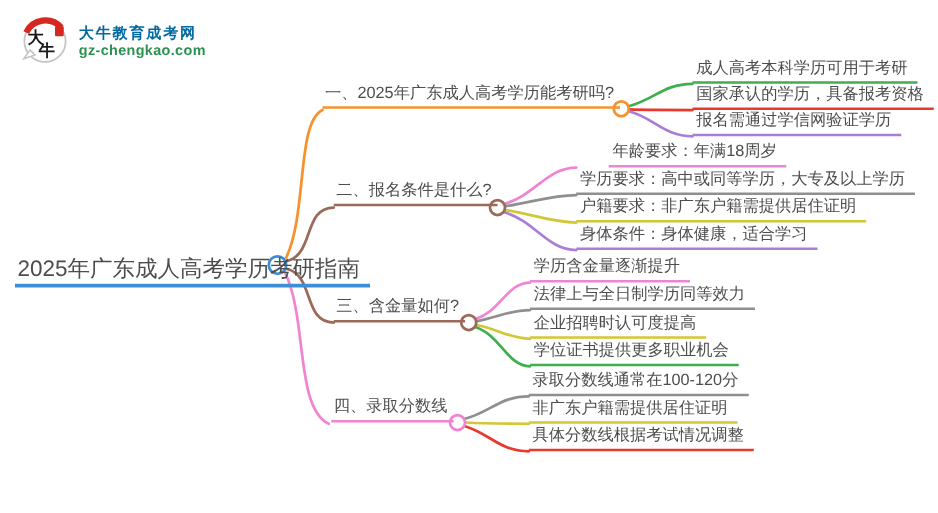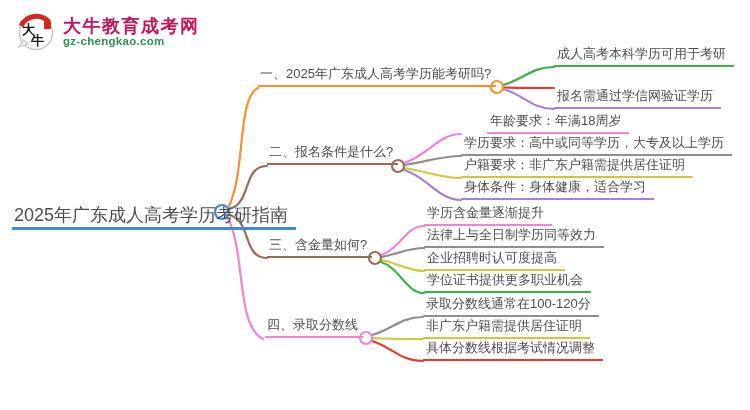--- a/index.html
+++ b/index.html
@@ -3,21 +3,21 @@
 <meta charset="utf-8">
 <style>
   html,body { margin:0; padding:0; background:#ffffff; }
   .canvas {
     position:relative; width:750px; height:410px; background:#ffffff;
     overflow:hidden; font-family:"Liberation Sans","DejaVu Sans",sans-serif;
   }
   
   .logo { position:absolute; left:16px; top:12px; display:flex; align-items:center; gap:7px; }
   .logo-icon { width:40px; height:42px; }
-  .logo-title { color:#be185d; font-weight:bold; font-size:18px; letter-spacing:1.5px; line-height:17px; }
+  .logo-title { color:#0369a1; font-weight:bold; font-size:12px; letter-spacing:1.5px; line-height:17px; }
   .logo-url { color:#2a9150; font-weight:bold; font-size:11.5px; line-height:13px; letter-spacing:.3px; }
   
   .label { position:absolute; white-space:nowrap; color:#4d4d4d; border-bottom:2px solid #701a75; }
   .topic  { font-size:18px; line-height:17px; padding:0 8px 3px 2px; border-bottom-width:3px;margin-top:16px; }
   .branch { font-size:13px;   line-height:17px; padding:0 5px 3px 2px;text-align:center; }
   .child  { font-size:13px;   line-height:16px; padding:0 8px 3px 3px; }
   .links { position:absolute; left:0; top:0; pointer-events:none; }
   .links path { fill:none; stroke-width:2.2px; stroke-linecap:round; }
   .links circle { fill:#ffffff; stroke-width:2.2px; }
 </style>
@@ -74,20 +74,21 @@
   </div>
 
   <div class="label topic" style="left: 12px; top: 191px; border-bottom-color: rgb(62, 142, 214);">2025年广东成人高考学历考研指南</div>
 
   <div class="label branch" style="left: 258px; top: 65px; border-bottom-color: rgb(245, 146, 47);">一、2025年广东成人高考学历能考研吗?</div>
   <div class="label branch" style="left: 267px; top: 143px; border-bottom-color: rgb(156, 106, 88);">二、报名条件是什么?</div>
   <div class="label branch" style="left: 267px; top: 236px; border-bottom-color: rgb(156, 106, 88);">三、含金量如何?</div>
   <div class="label branch" style="left: 265px; top: 316px; border-bottom-color: rgb(241, 132, 210);">四、录取分数线</div>
 
   <div class="label child" style="left: 554px; top: 46px; border-bottom-color: rgb(63, 175, 78);">成人高考本科学历可用于考研</div>
+  <div class="label child" style="left: 554px; top: 67px; border-bottom-color: rgb(232, 57, 46);">国家承认的学历，具备报考资格</div>
   <div class="label child" style="left: 554px; top: 88px; border-bottom-color: rgb(168, 127, 213);">报名需通过学信网验证学历</div>
 
   <div class="label child" style="left: 487px; top: 113px; border-bottom-color: rgb(241, 132, 210);">年龄要求：年满18周岁</div>
   <div class="label child" style="left: 461px; top: 135px; border-bottom-color: rgb(143, 143, 143);">学历要求：高中或同等学历，大专及以上学历</div>
   <div class="label child" style="left: 461px; top: 157px; border-bottom-color: rgb(210, 199, 54);">户籍要求：非广东户籍需提供居住证明</div>
   <div class="label child" style="left: 461px; top: 179px; border-bottom-color: rgb(168, 127, 213);">身体条件：身体健康，适合学习</div>
 
   <div class="label child" style="left: 424px; top: 205px; border-bottom-color: rgb(241, 132, 210);">学历含金量逐渐提升</div>
   <div class="label child" style="left: 424px; top: 227px; border-bottom-color: rgb(143, 143, 143);">法律上与全日制学历同等效力</div>
   <div class="label child" style="left: 424px; top: 250px; border-bottom-color: rgb(210, 199, 54);">企业招聘时认可度提高</div>

